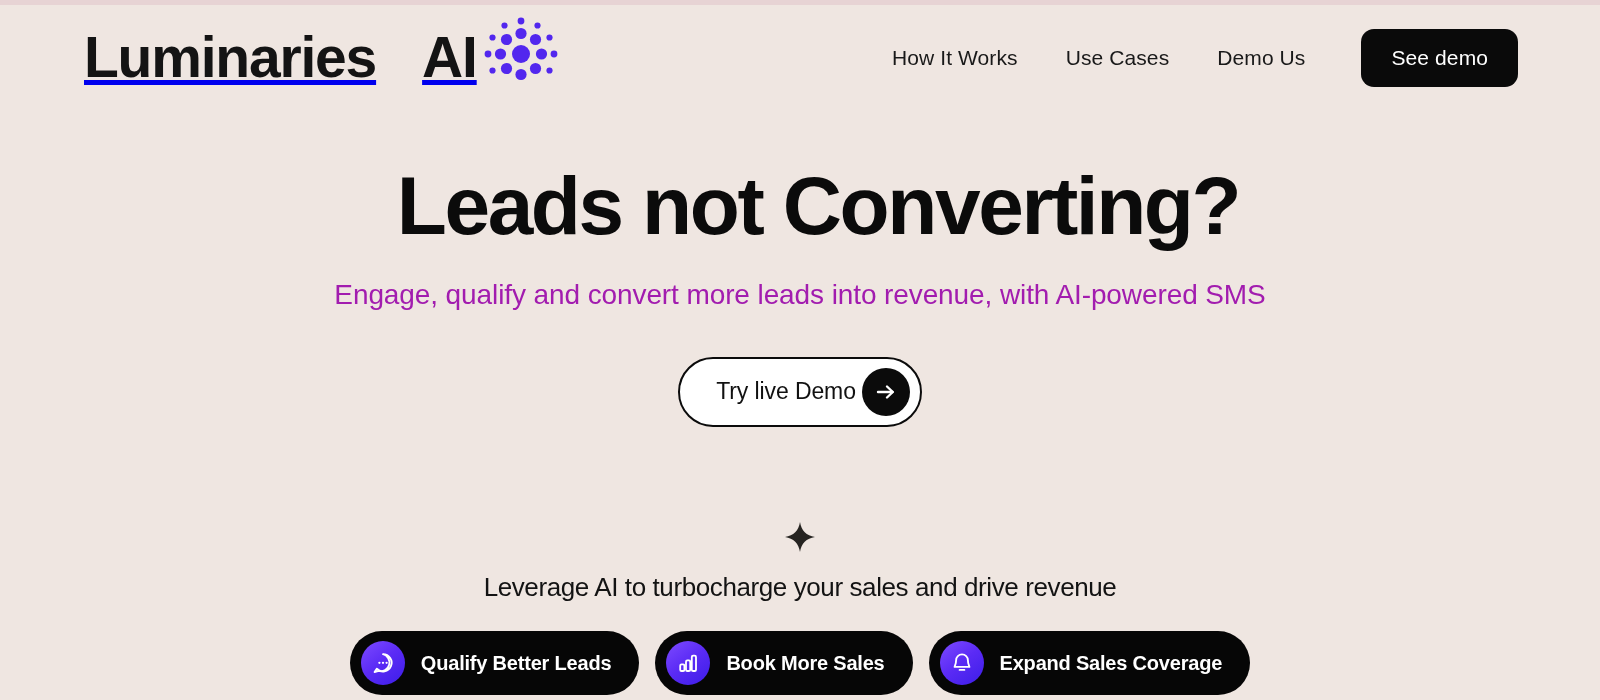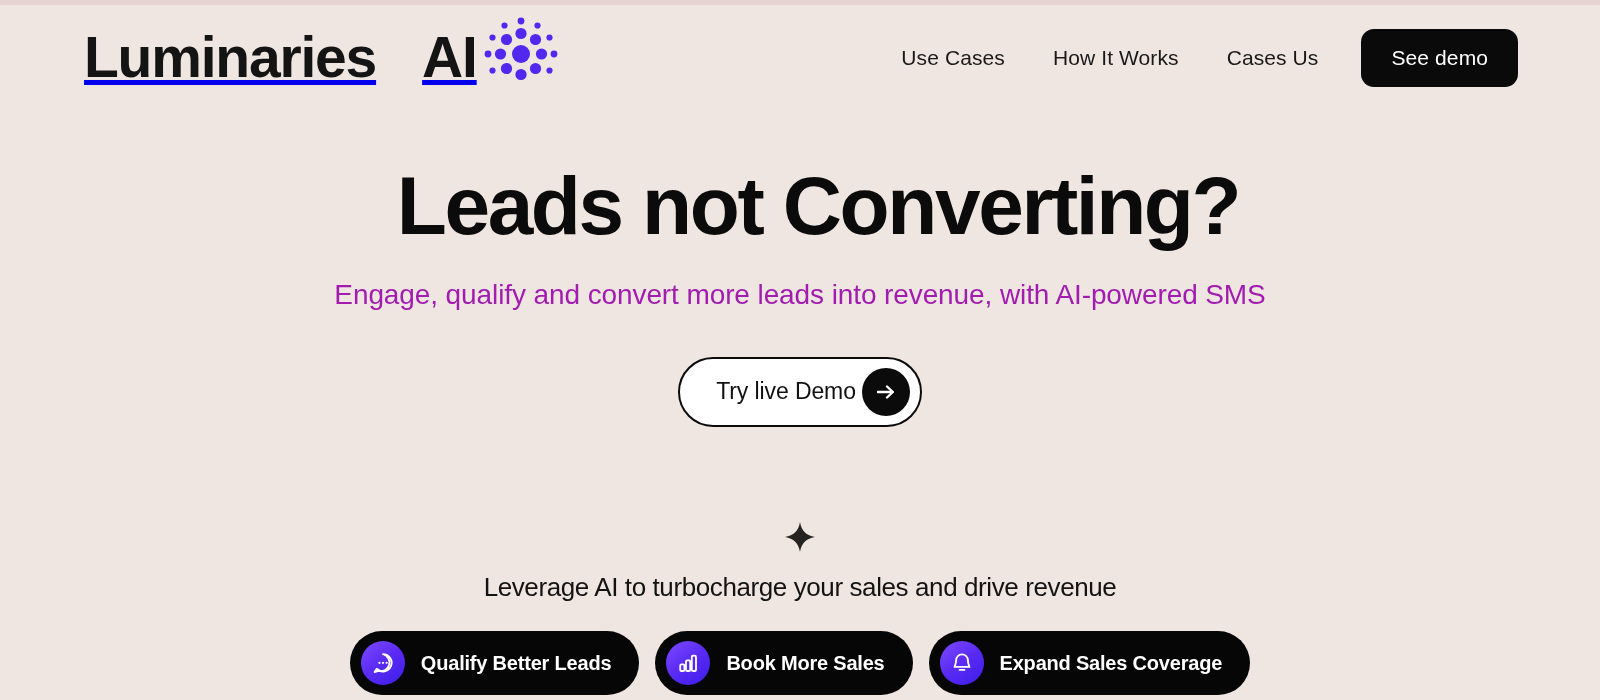--- a/index.html
+++ b/index.html
@@ -71,21 +71,21 @@
   .nav-link {
     font-size: 21px;
     color: #191919;
     letter-spacing: 0.1px;
     text-decoration: none;
     padding: 10px 24px;
     white-space: nowrap;
     cursor: pointer;
   }
   .see-demo-btn {
-    margin-left: 19px;
+    margin-left: 32px;
     background: #0a0a0a;
     color: #ffffff;
     font-size: 21px;
     letter-spacing: 0.1px;
     border: none;
     border-radius: 13px;
     padding: 17px 30px;
     cursor: pointer;
     font-family: inherit;
     white-space: nowrap;
@@ -234,23 +234,23 @@
             <circle cx="22.5" cy="10.5" r="3.1"></circle>
             <circle cx="10.5" cy="22.5" r="3.1"></circle>
             <circle cx="6" cy="39" r="3.4"></circle>
             <circle cx="10.5" cy="55.5" r="3.1"></circle>
           </g>
         </svg>
       </span>
     </a>
 
     <nav class="nav">
+      <a class="nav-link" href="#">How It Works</a>
       <a class="nav-link" href="#">Use Cases</a>
-      <a class="nav-link" href="#">How It Works</a>
-      <a class="nav-link" href="#">Cases Us</a>
+      <a class="nav-link" href="#">Demo Us</a>
       <button class="see-demo-btn">See demo</button>
     </nav>
 
   </header>
 
   <section class="hero">
     <h1 class="headline">Leads not Converting?</h1>
     <p class="subheadline">Engage, qualify and convert more leads into revenue, with AI-powered SMS</p>
 
     <div class="cta-wrap">

